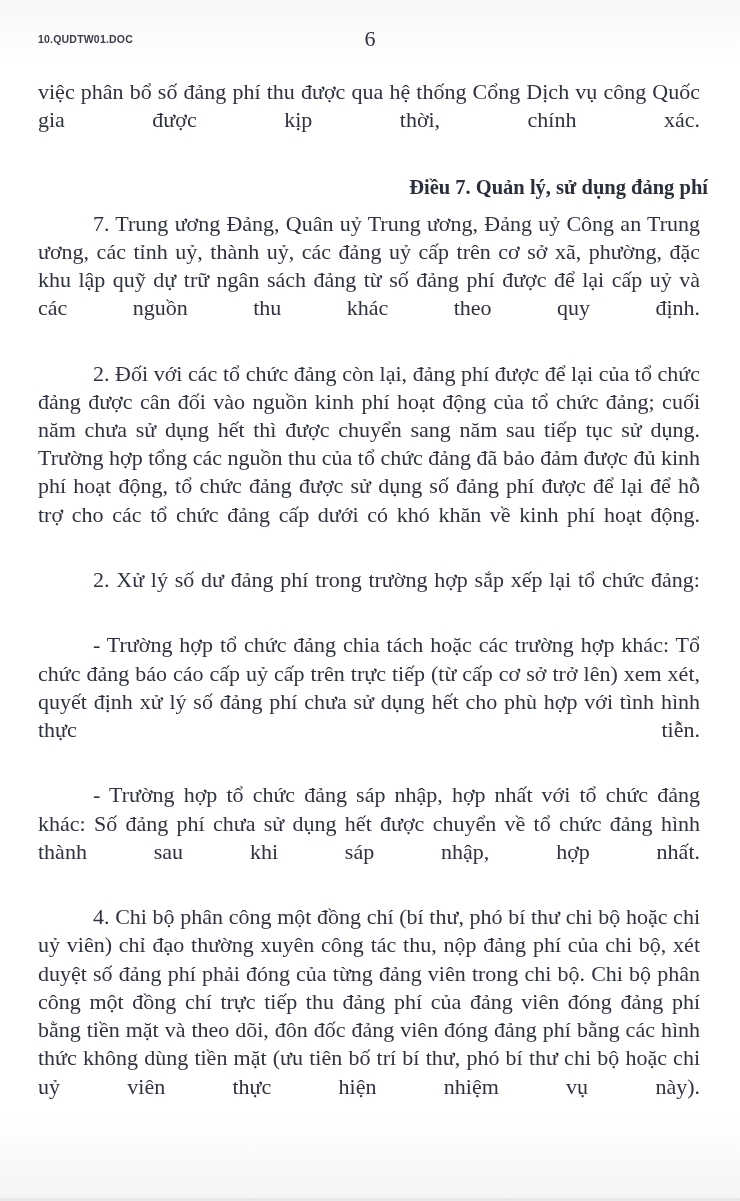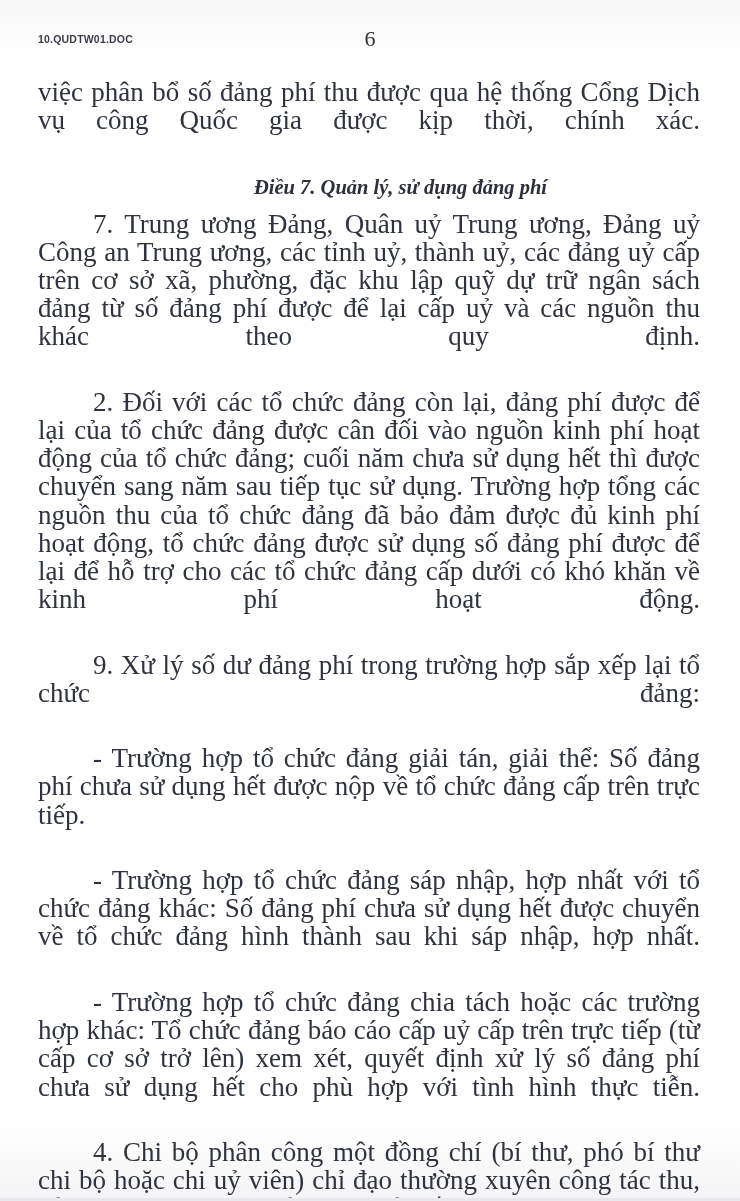--- a/index.html
+++ b/index.html
@@ -66,42 +66,41 @@
 
   
   .doc-body {
     position: absolute;
     top: 78px;
     left: 38px;
     width: 670px;
   }
   p.para {
     margin: 0 8px 9px 0;
-    font-size: 27px;
+    font-size: 22px;
     line-height: 28.2px;
     text-align: justify;
     text-justify: inter-word;
     -webkit-hyphens: none;
     hyphens: none;
   }
   p.indent {
     text-indent: 55px;
   }
   p.no-indent {
     text-indent: 0;
   }
   h2.heading {
     margin: 0 0 8px 0;
     text-indent: 55px;
     font-size: 20.5px;
     line-height: 30px;
     font-weight: bold;
-    text-align: center;
+    text-align: right;
     color: #2b2f3b;
-    font-style: italic;
   }
   
   p.para::after {
     content: "";
     display: inline-block;
     width: 100%;
   }
 </style>
 </head>
 <body>
@@ -118,26 +117,25 @@
 
     <p class="para no-indent">việc phân bổ số đảng phí thu được qua hệ thống Cổng Dịch vụ công Quốc gia được kịp thời, chính xác.</p>
 
     <h2 class="heading">Điều 7. Quản lý, sử dụng đảng phí</h2>
 
     <p class="para indent">7. Trung ương Đảng, Quân uỷ Trung ương, Đảng uỷ Công an Trung ương, các tỉnh uỷ, thành uỷ, các đảng uỷ cấp trên cơ sở xã, phường, đặc khu lập quỹ dự trữ ngân sách đảng từ số đảng phí được để lại cấp uỷ và các nguồn thu khác theo quy định.</p>
 
 
     <p class="para indent">2. Đối với các tổ chức đảng còn lại, đảng phí được để lại của tổ chức đảng được cân đối vào nguồn kinh phí hoạt động của tổ chức đảng; cuối năm chưa sử dụng hết thì được chuyển sang năm sau tiếp tục sử dụng. Trường hợp tổng các nguồn thu của tổ chức đảng đã bảo đảm được đủ kinh phí hoạt động, tổ chức đảng được sử dụng số đảng phí được để lại để hỗ trợ cho các tổ chức đảng cấp dưới có khó khăn về kinh phí hoạt động.</p>
 
-    <p class="para indent">9. Xử lý số dư đảng phí trong trường hợp sắp xếp lại tổ chức đảng:</p>
+    <p class="para indent">2. Xử lý số dư đảng phí trong trường hợp sắp xếp lại tổ chức đảng:</p>
 
-    <p class="para indent">- Trường hợp tổ chức đảng giải tán, giải thể: Số đảng phí chưa sử dụng hết được nộp về tổ chức đảng cấp trên trực tiếp.</p>
+
+    <p class="para indent">- Trường hợp tổ chức đảng chia tách hoặc các trường hợp khác: Tổ chức đảng báo cáo cấp uỷ cấp trên trực tiếp (từ cấp cơ sở trở lên) xem xét, quyết định xử lý số đảng phí chưa sử dụng hết cho phù hợp với tình hình thực tiễn.</p>
 
     <p class="para indent">- Trường hợp tổ chức đảng sáp nhập, hợp nhất với tổ chức đảng khác: Số đảng phí chưa sử dụng hết được chuyển về tổ chức đảng hình thành sau khi sáp nhập, hợp nhất.</p>
-
-    <p class="para indent">- Trường hợp tổ chức đảng chia tách hoặc các trường hợp khác: Tổ chức đảng báo cáo cấp uỷ cấp trên trực tiếp (từ cấp cơ sở trở lên) xem xét, quyết định xử lý số đảng phí chưa sử dụng hết cho phù hợp với tình hình thực tiễn.</p>
 
     <p class="para indent">4. Chi bộ phân công một đồng chí (bí thư, phó bí thư chi bộ hoặc chi uỷ viên) chỉ đạo thường xuyên công tác thu, nộp đảng phí của chi bộ, xét duyệt số đảng phí phải đóng của từng đảng viên trong chi bộ. Chi bộ phân công một đồng chí trực tiếp thu đảng phí của đảng viên đóng đảng phí bằng tiền mặt và theo dõi, đôn đốc đảng viên đóng đảng phí bằng các hình thức không dùng tiền mặt (ưu tiên bố trí bí thư, phó bí thư chi bộ hoặc chi uỷ viên thực hiện nhiệm vụ này).</p>
 
   </div>
 
   <div class="page-edge-bottom"></div>
 </div>
 
 </body></html>

